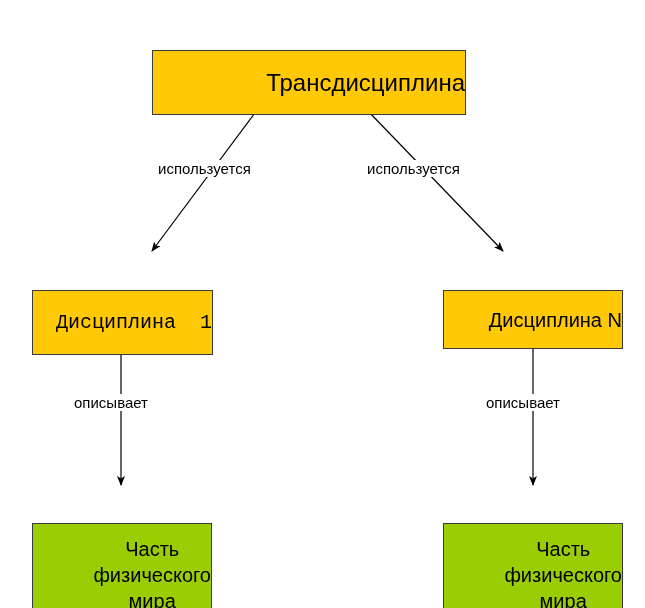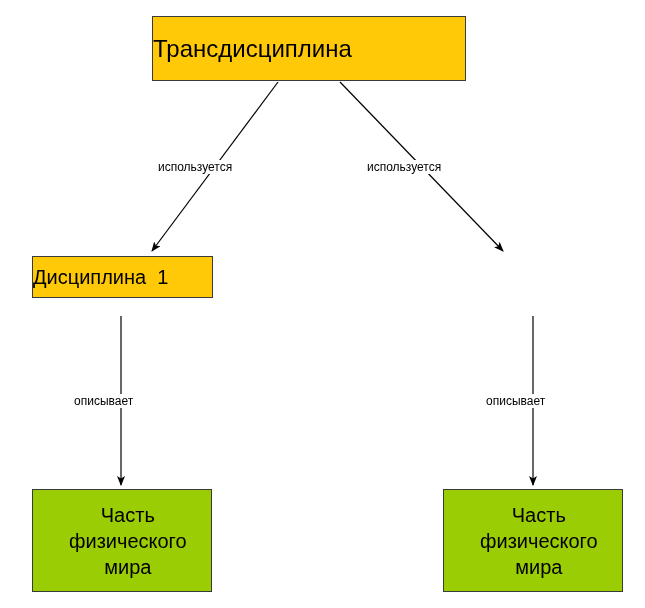--- a/index.html
+++ b/index.html
@@ -29,24 +29,25 @@
     width: 645px;
     height: 608px;
     pointer-events: none;
   }
   .node {
     position: absolute;
     box-sizing: border-box;
     border: 1px solid #3a3a3a;
     display: flex;
     align-items: center;
-    justify-content: flex-start;
+    justify-content: flex-end;
     text-align: center;
     color: #000000;
     line-height: 1.30;
+    margin-top: 34px;
   }
   .node-yellow {
     background: #ffc907;
   }
   .node-green {
     background: #9bcd04;
     padding-left: 36px;
   }
   .node-label {
     display: block;
@@ -61,22 +62,23 @@
     left: 152px;
     top: 16px;
     width: 314px;
     height: 65px;
     font-size: 24px;
   }
   #node-disc-1 {
     left: 32px;
     top: 256px;
     width: 181px;
-    height: 42px;
+    height: 65px;
     font-size: 20px;
+    font-family: Liberation Mono, monospace;
   }
   #node-disc-n {
     left: 443px;
     top: 256px;
     width: 180px;
     height: 59px;
     font-size: 20px;
   }
   #node-world-left {
     left: 32px;
@@ -89,21 +91,21 @@
     left: 443px;
     top: 489px;
     width: 180px;
     height: 103px;
     font-size: 20px;
   }
 
   
   .edge-label {
     position: absolute;
-    font-size: 12px;
+    font-size: 15px;
     color: #000000;
     background: #ffffff;
     white-space: nowrap;
     padding: 0 1px;
   }
   #edge-label-used-left  { left: 157px; top: 160px; }
   #edge-label-used-right { left: 366px; top: 160px; }
   #edge-label-describes-left  { left: 73px;  top: 394px; }
   #edge-label-describes-right { left: 485px; top: 394px; }
 </style>
@@ -129,20 +131,23 @@
   </svg>
 
   <div class="node node-yellow" id="node-trans">
     <span class="node-label">Трансдисциплина</span>
   </div>
 
   <div class="node node-yellow" id="node-disc-1">
     <span class="node-label">Дисциплина  1</span>
   </div>
 
+  <div class="node node-yellow" id="node-disc-n">
+    <span class="node-label">Дисциплина N</span>
+  </div>
 
   <div class="node node-green" id="node-world-left">
     <span class="node-label multiline">Часть
 физического
 мира</span>
   </div>
 
   <div class="node node-green" id="node-world-right">
     <span class="node-label multiline">Часть
 физического

